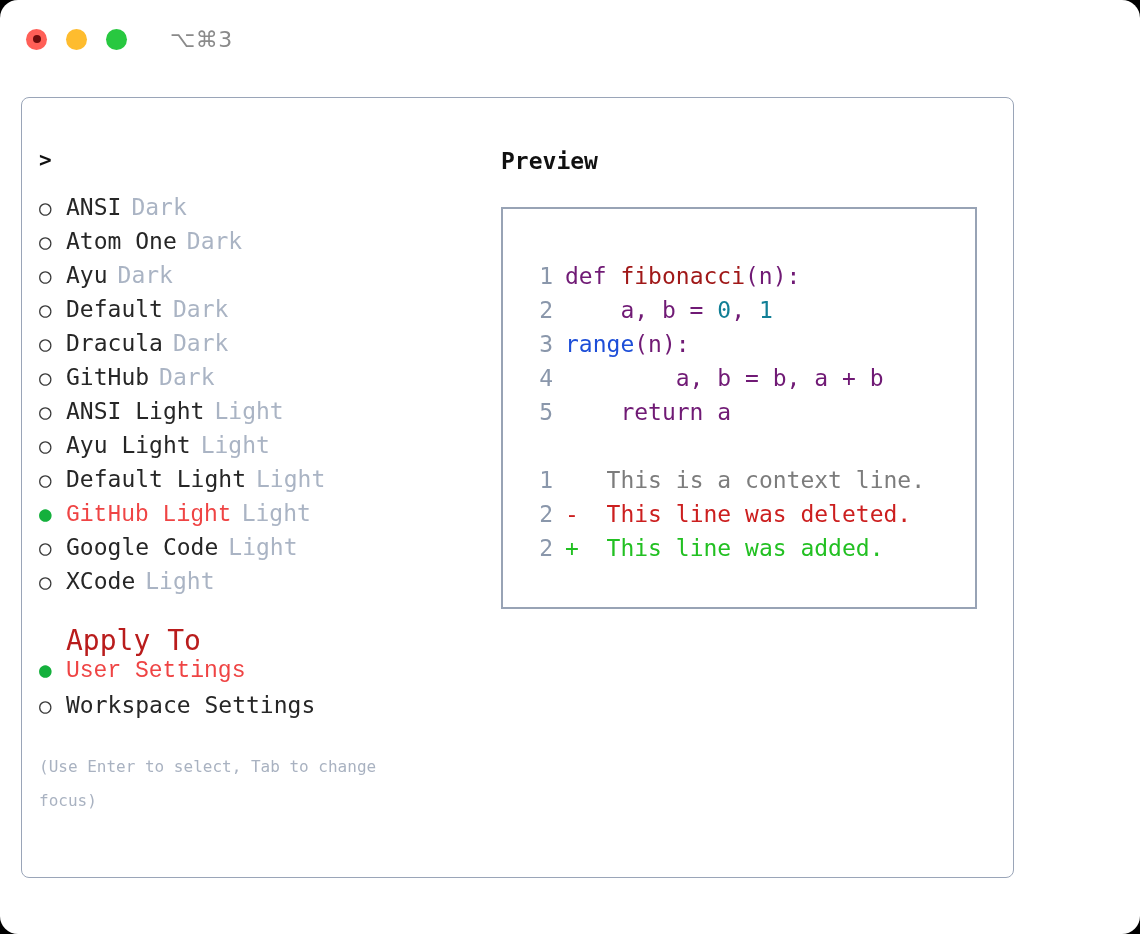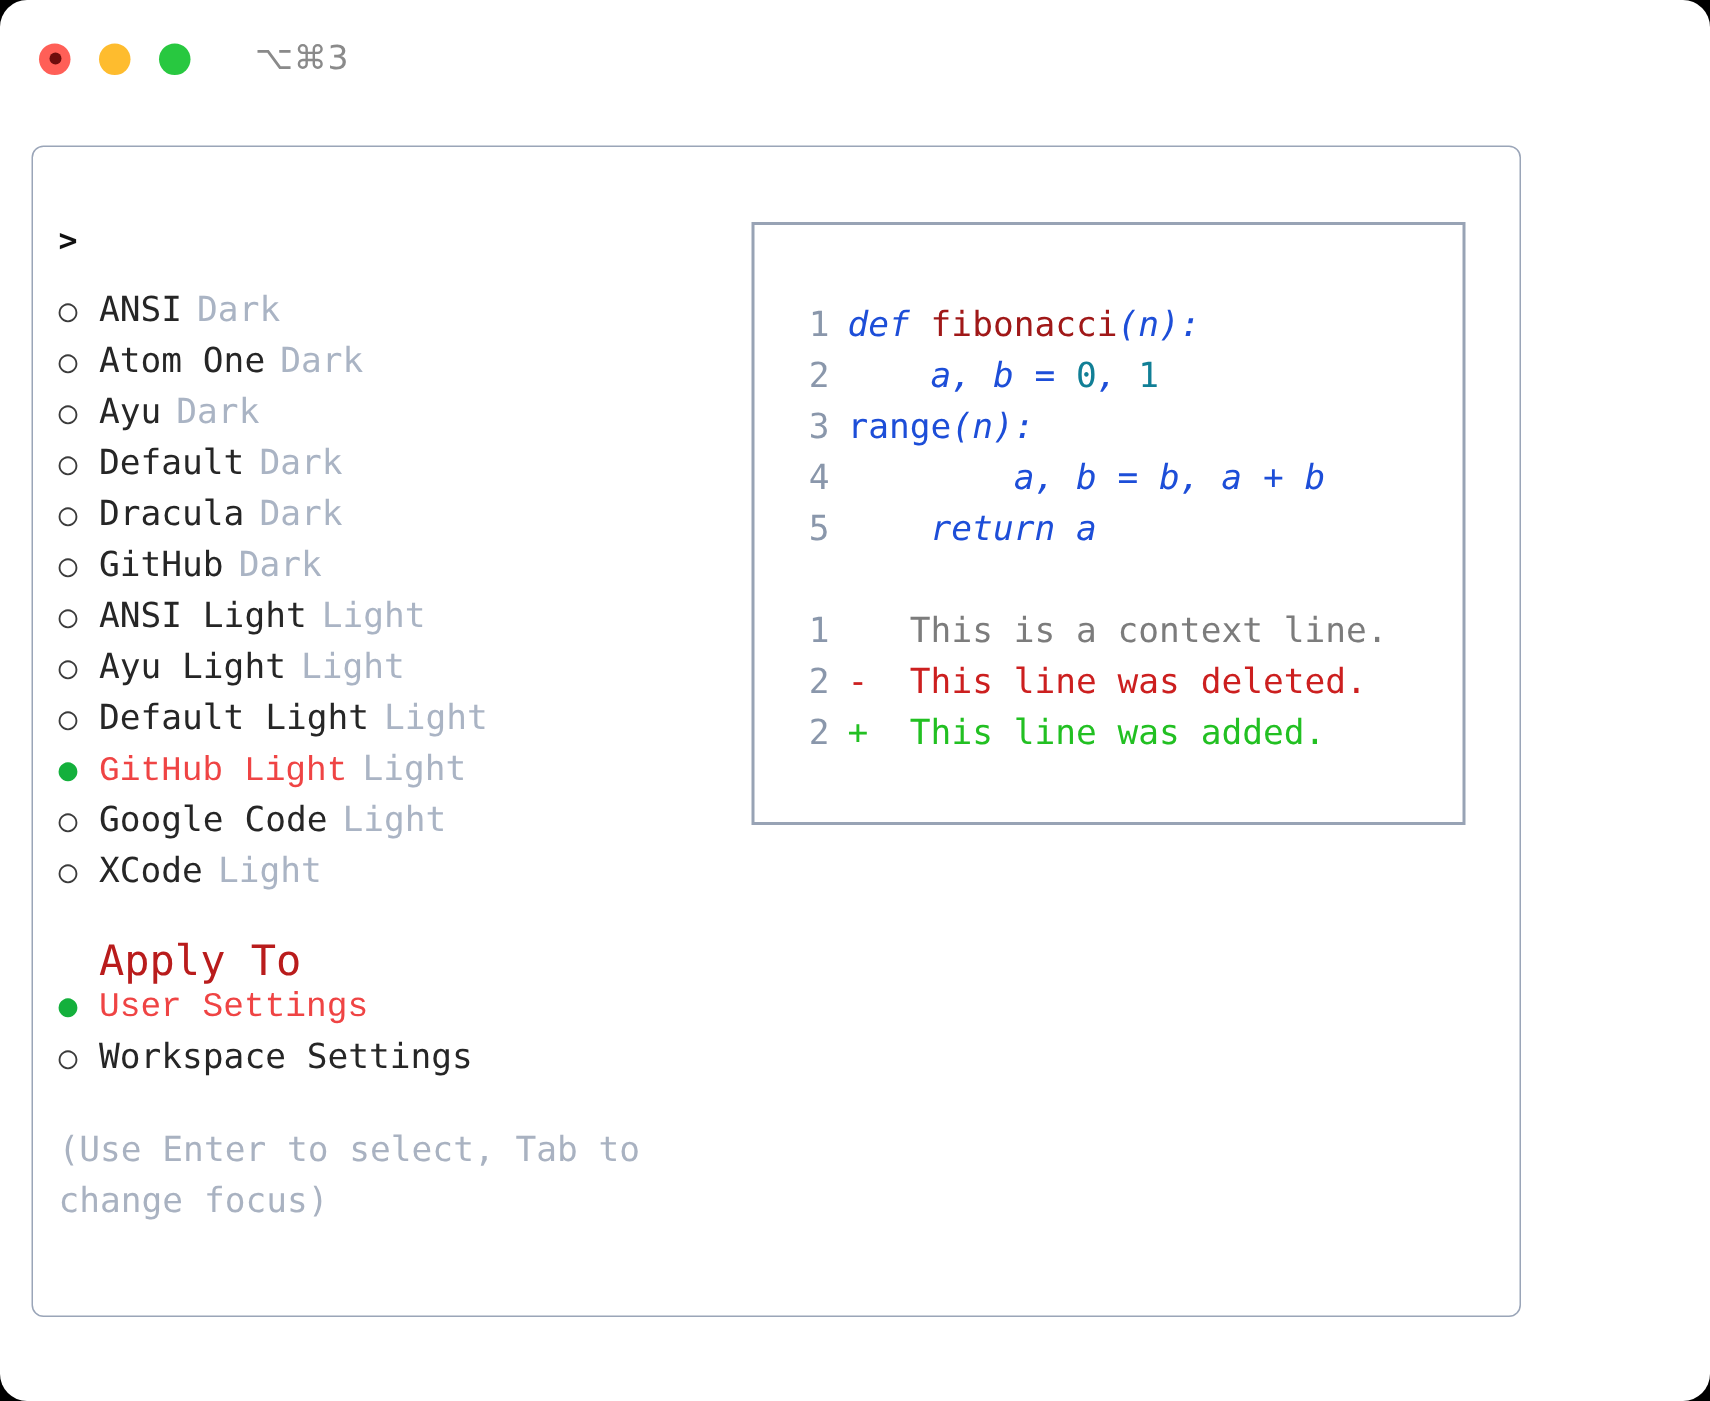--- a/index.html
+++ b/index.html
@@ -114,21 +114,21 @@
   .spacer-row { height: 34px; }
 
   .section-label {
     color: #b91c1c;
     font-size: 28px;
   }
 
   .hint {
     margin-top: 24px;
     color: #a9b2c1;
-    font-size: 23px;
+    font-size: 16px;
     line-height: 34px;
     width: 400px;
   }
 
   
   .right-col {
     position: absolute;
     left: 479px;
     top: 50px;
     width: 500px;
@@ -153,21 +153,21 @@
     font-size: 23px;
     white-space: pre;
   }
   .lineno {
     color: #8a97ab;
     width: 30px;
     flex: 0 0 30px;
     text-align: right;
     margin-right: 12px;
   }
-  .code-text { color: #1d4ed8; font-style: italic; }
+  .code-text { color: #701a75; }
   .tok-fn   { color: #a01818; }
   .tok-num  { color: #117f96; }
   .tok-call { color: #1d4ed8; }
   .gap-line { height: 34px; }
   .diff-ctx { color: #7c7c7c; }
   .diff-del { color: #cc1f1f; }
   .diff-add { color: #22c022; }
 </style>
 </head>
 <body>
@@ -264,20 +264,21 @@
         </div>
         <div class="row">
           <span class="marker">○</span>
           <span class="name">Workspace Settings</span>
         </div>
 
         <div class="hint">(Use Enter to select, Tab to change focus)</div>
       </div>
 
       <div class="right-col">
+        <div class="preview-title">Preview</div>
 
         <div class="code-box">
 
           <div class="code-line">
             <span class="lineno">1</span>
             <span class="code-text">def </span>
             <span class="tok-fn">fibonacci</span>
             <span class="code-text">(n):</span>
           </div>
 

